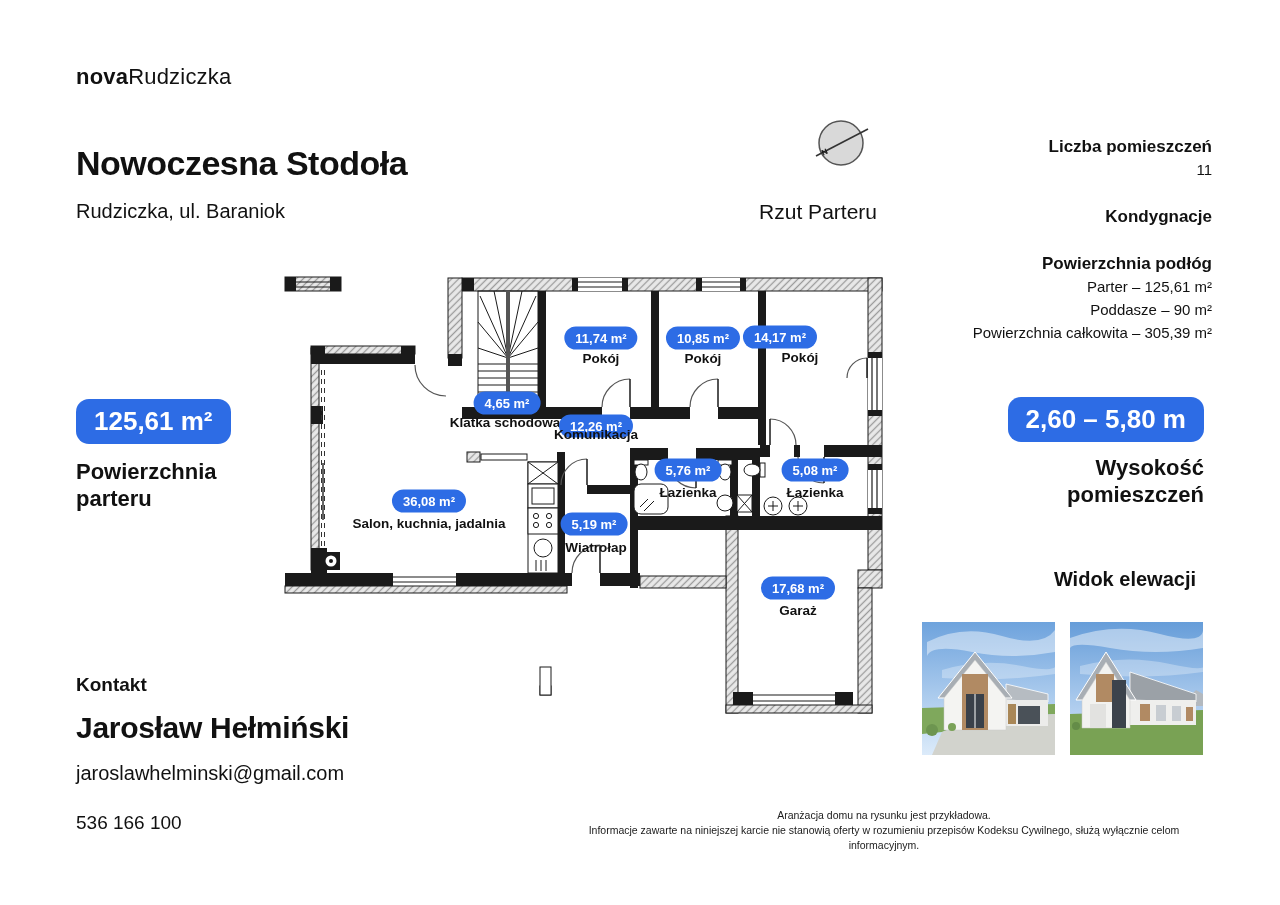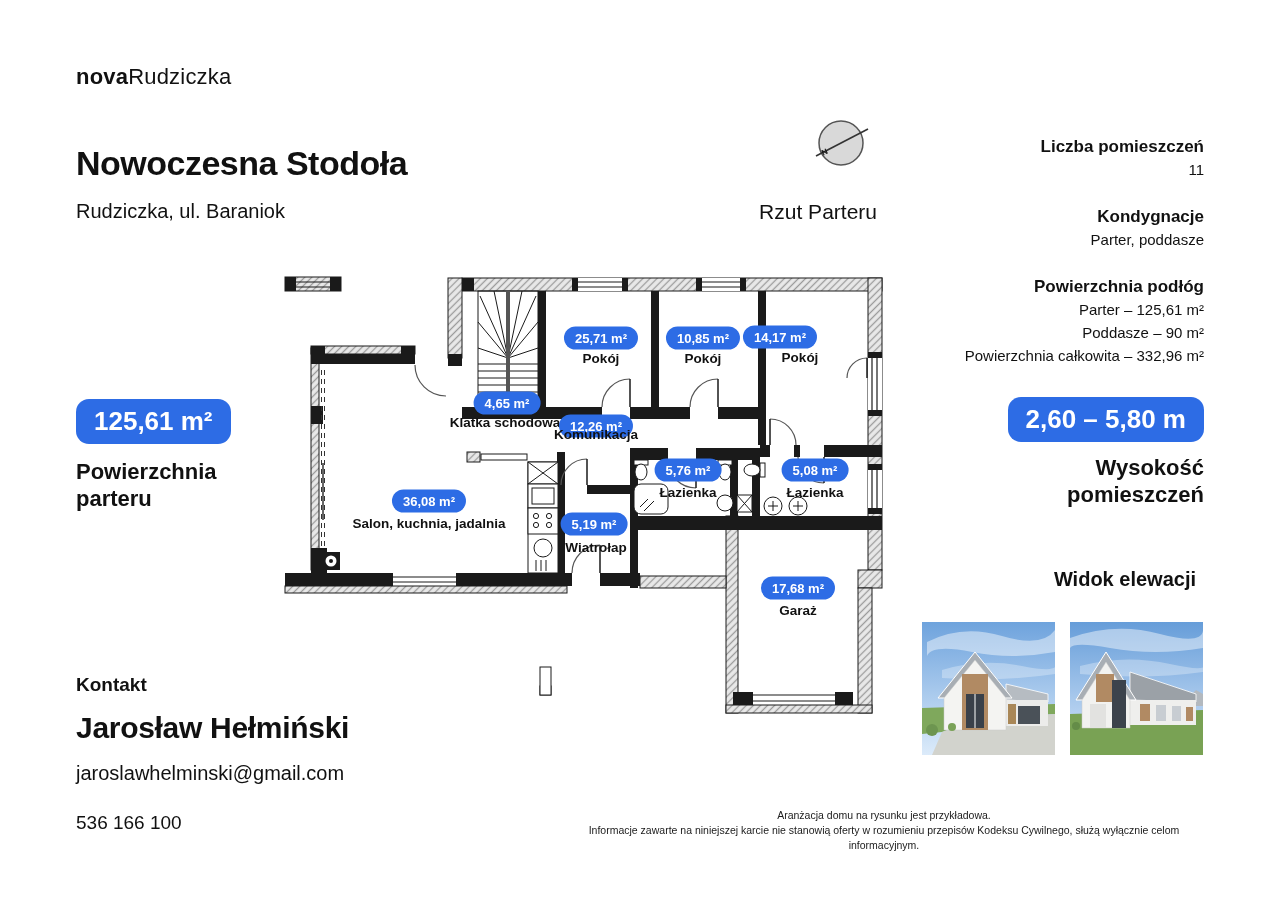--- a/index.html
+++ b/index.html
@@ -11,21 +11,21 @@
   }
   .abs{position:absolute;}
   
   .brand{left:76px;top:64px;font-size:22px;letter-spacing:.2px;}
   .brand .b{font-weight:800;}
   
   .title{left:76px;top:144px;font-size:34px;font-weight:800;letter-spacing:-.5px;}
   .subtitle{left:76px;top:200px;font-size:20px;}
   .plan-label{left:732px;top:200px;width:145px;text-align:right;font-size:21px;}
   
-  .stats{right:76px;top:136px;text-align:right;}
+  .stats{right:68px;top:136px;text-align:right;}
   .stat{margin-bottom:25px;}
   .stat-label{font-size:17px;font-weight:800;line-height:22px;}
   .stat-value{font-size:15px;line-height:23px;}
   
   .pill{background:var(--accent);color:#fff;display:inline-block;white-space:nowrap;}
   .big-pill{font-size:26px;font-weight:700;padding:7px 18px;border-radius:13px;}
   .left-pill{left:76px;top:399px;}
   .right-pill{right:76px;top:397px;}
   .left-caption{left:76px;top:458px;font-size:22px;font-weight:800;line-height:27px;}
   .right-caption{right:76px;top:454px;font-size:22px;font-weight:800;line-height:27px;text-align:right;}
@@ -68,27 +68,26 @@
   </svg>
 </div>
 
 <div class="abs stats">
   <div class="stat">
     <div class="stat-label">Liczba pomieszczeń</div>
     <div class="stat-value">11</div>
   </div>
   <div class="stat">
     <div class="stat-label">Kondygnacje</div>
-    <div class="stat-value">Parter, poddasze</div>
   </div>
   <div class="stat">
     <div class="stat-label">Powierzchnia podłóg</div>
     <div class="stat-value">Parter – 125,61 m²</div>
     <div class="stat-value">Poddasze – 90 m²</div>
-    <div class="stat-value">Powierzchnia całkowita  – 332,96 m²</div>
+    <div class="stat-value">Powierzchnia całkowita  – 305,39 m²</div>
   </div>
 </div>
 
 <div class="abs left-pill">
   <span class="pill big-pill">125,61 m²</span>
 </div>
 <div class="abs left-caption">
   <div>Powierzchnia</div>
   <div>parteru</div>
 </div>
@@ -341,21 +340,21 @@
     </g>
 
     <g>
       <rect x="44" y="294" width="18" height="18" fill="#1a1a1a"></rect>
       <circle cx="53" cy="303" r="5.5" fill="#fff"></circle>
         <circle cx="53" cy="303" r="2" fill="#1a1a1a"></circle>
       <rect x="262" y="409" width="11" height="28" fill="#fff" stroke="#1a1a1a"></rect>
     </g>
   </svg>
 
-  <div class="room-badge" style="left:323px;top:80px">25,71 m²</div>
+  <div class="room-badge" style="left:323px;top:80px">11,74 m²</div>
   <div class="room-label" style="left:323px;top:100px">Pokój</div>
 
   <div class="room-badge" style="left:425px;top:80px">10,85 m²</div>
   <div class="room-label" style="left:425px;top:100px">Pokój</div>
 
   <div class="room-badge" style="left:502px;top:79px">14,17 m²</div>
   <div class="room-label" style="left:522px;top:99px">Pokój</div>
 
   <div class="room-badge" style="left:229px;top:145px">4,65 m²</div>
   <div class="room-label" style="left:227px;top:164px">Klatka schodowa</div>

